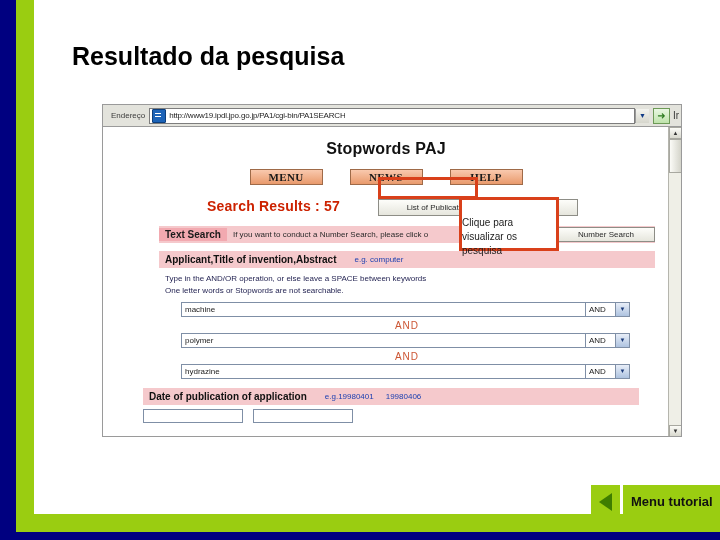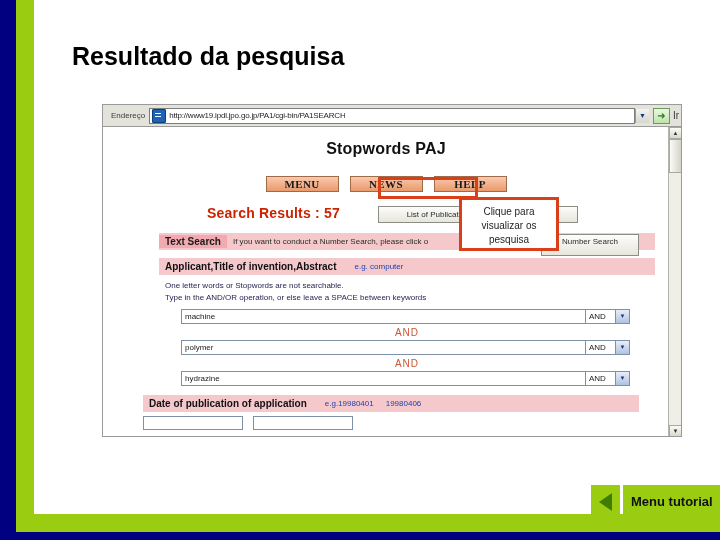--- a/index.html
+++ b/index.html
@@ -232,22 +232,22 @@
     font-size: 16px;
     font-weight: bold;
     color: #111;
     padding-top: 13px;
     letter-spacing: 0.2px;
   }
 
   .menu-row {
     display: flex;
     justify-content: center;
-    gap: 11px;
-    margin-top: 18px;
+    gap: 27px;
+    margin-top: 11px;
   }
   .menu-btn {
     width: 73px;
     height: 16px;
     background: linear-gradient(#F9C9AE,#E99A6C);
     border: 1px solid #9f6a48;
     box-sizing: border-box;
     font-family: "Liberation Serif", serif;
     font-size: 11px;
     font-weight: bold;
@@ -311,24 +311,24 @@
     white-space: nowrap;
   }
   .band-note {
     font-size: 8px;
     color: #2a2a2a;
     white-space: nowrap;
     overflow: hidden;
   }
   .btn-number {
     position: absolute;
-    right: 16px;
+    right: 0;
     top: 1px;
     width: 98px;
-    height: 22px;
+    height: 15px;
     background: linear-gradient(#fdfdfa,#e6e6dd);
     border: 1px solid #8d8d86;
     box-sizing: border-box;
     font-size: 8px;
     color: #2a2a2a;
     text-align: center;
     line-height: 13px;
   }
   .band-label-strong {
     font-weight: bold;
@@ -433,23 +433,22 @@
     position: absolute;
     left: 425px;
     top: 197px;
     width: 100px;
     height: 54px;
     background: #ffffff;
     border: 3px solid #D9401A;
     box-sizing: border-box;
     font-size: 10px;
     color: #1d1d1d;
-    text-align: center;
     line-height: 14px;
-    padding-top: 5px;
+    padding-top: 16px;
     z-index: 12;
   }
   .highlight-box {
     position: absolute;
     left: 344px;
     top: 177px;
     width: 100px;
     height: 22px;
     border: 3px solid #D9401A;
     box-sizing: border-box;
@@ -538,22 +537,22 @@
             <span class="band-note">If you want to conduct a Number Search, please click o</span>
             <span class="btn-number">Number Search</span>
           </div>
 
           <div class="row-band" style="margin-top:6px;">
             <span class="band-label-strong">Applicant,Title of invention,Abstract</span>
             <span class="eg-blue">e.g. computer</span>
           </div>
 
           <div class="hint-lines">
+            <div>Type in the AND/OR operation, or else leave a SPACE between keywords</div>
             <div>One letter words or Stopwords are not searchable.</div>
-            <div>Type in the AND/OR operation, or else leave a SPACE between keywords</div>
           </div>
 
           <div class="input-row">
             <div class="txt-input">machine</div>
             <div class="sel-and">
               <span>AND</span>
               <span class="cap">▼</span>
             </div>
           </div>
           <div class="and-sep">AND</div>

